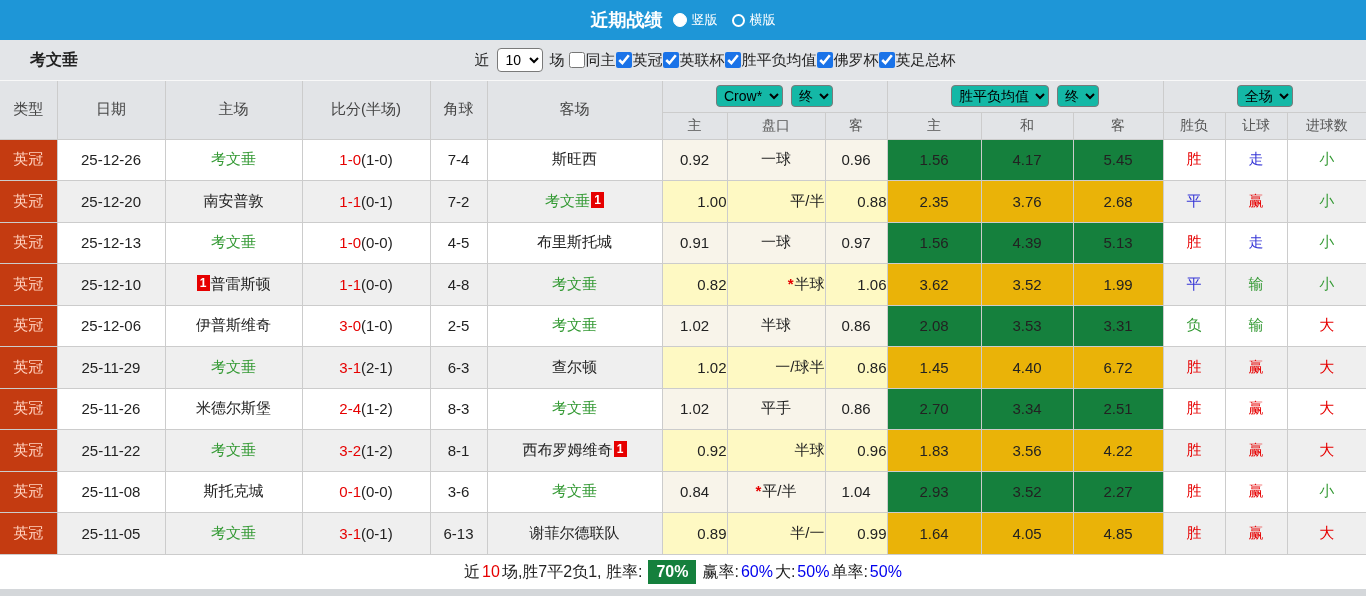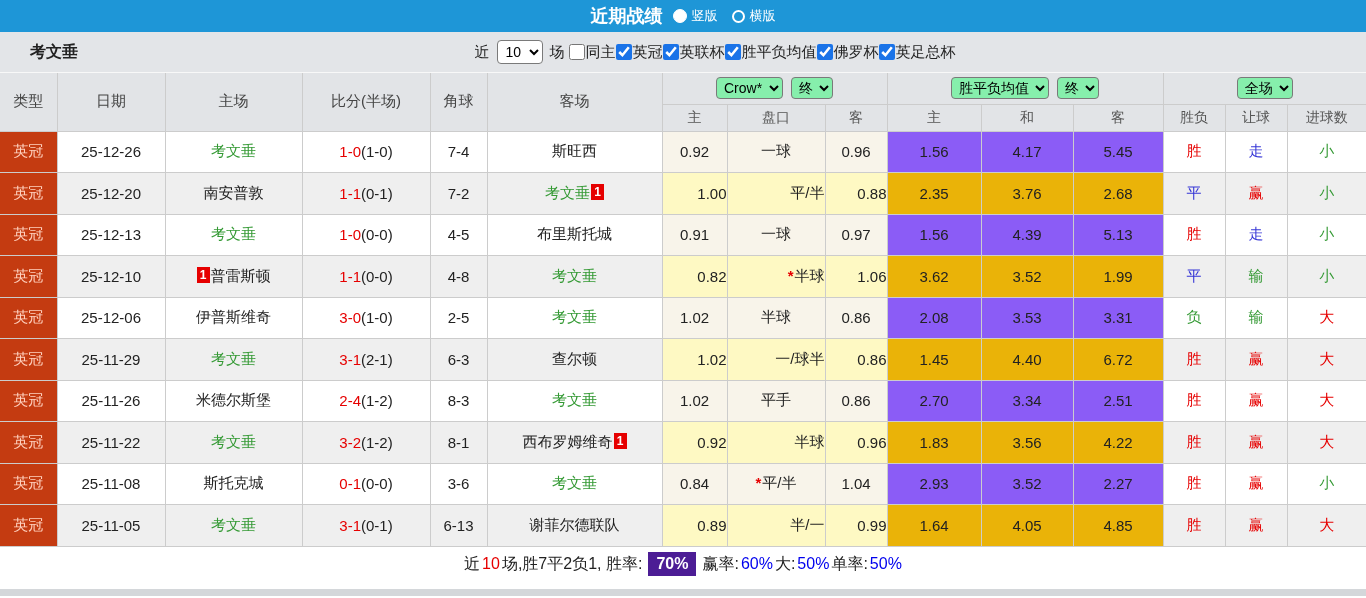--- a/index.html
+++ b/index.html
@@ -1,21 +1,21 @@
 <!DOCTYPE html>
 <html><head>
 <meta charset="utf-8">
 <style>
   * { margin:0; padding:0; box-sizing:border-box; }
   html,body { background:#fff; }
   body { font-family:"Liberation Sans","DejaVu Sans",sans-serif; width:1366px; }
   .page { width:1366px; height:598px; position:relative; overflow:hidden; background:#fff; }
 
   
-  .topbar { height:32px; background:#1e96d7; display:flex; align-items:center; justify-content:center; gap:10px; color:#fff; }
+  .topbar { height:40px; background:#1e96d7; display:flex; align-items:center; justify-content:center; gap:10px; color:#fff; }
   .topbar .title { font-size:18px; font-weight:bold; }
   .radio-group { display:flex; align-items:center; gap:14px; }
   .radio-item { display:flex; align-items:center; gap:5px; cursor:pointer; font-size:13px; }
   .rdot { width:13px; height:13px; border:2px solid #fff; border-radius:50%; background:transparent; display:inline-block; }
   .rdot.sel { background:#fff; width:14px; height:14px; border-width:1px; }
 
   
   .filterbar { height:41px; background:#e3e5e8; display:flex; align-items:center; position:relative; border-bottom:1px solid #f8f8f8; }
   .team-name { position:absolute; left:30px; font-size:16px; font-weight:bold; color:#222; }
   .filter-center { margin:0 auto; transform:translateX(32px); display:flex; align-items:center; gap:4px; font-size:15px; color:#222; }
@@ -24,43 +24,43 @@
   label.cb input { width:16px; height:16px; accent-color:#1a73e8; margin-right:1px; cursor:pointer; }
 
   
   table.results { width:1366px; border-collapse:collapse; table-layout:fixed; font-size:15px; }
   th, td { border-right:1px solid #ccc; border-bottom:1px solid #ccc; text-align:center; overflow:hidden; white-space:nowrap; }
   th:last-child, td:last-child { border-right:none; }
   thead th { background:#e2e4e7; font-weight:normal; color:#444; }
   thead tr.h1 th { height:31px; font-size:15px; }
   thead tr.h2 th { height:27px; font-size:14px; color:#555; }
   thead tr.h1 th.grp { border-bottom:1px solid #ccc; }
-  thead select { font-size:14px; padding:1px 3px; border:1px solid #7a7a7a; border-radius:4px; background:#86efac; margin:0 4px; }
+  thead select { font-size:14px; padding:1px 3px; border:1px solid #7a7a7a; border-radius:4px; background:#14b8a6; margin:0 4px; }
   tbody tr { height:41.5px; background:#fff; }
   tbody tr.alt { background:#efefef; }
   td.c-type { background:#c43b11; color:#ffd1bf; }
   td.c-ah { background:#f8f4ea; }
   tbody tr.alt td.c-ah { background:#fef9c3;text-align:right; }
-  td.c-eu { background:#8b5cf6; }
+  td.c-eu { background:#15803d; }
   tbody tr.alt td.c-eu { background:#eab308; }
   td { color:#222; }
   .t-green { color:#339933; }
   .t-red { color:#e60000; }
   .t-blue { color:#3434d6; }
   .ft { color:#e60000; }
   .half { color:#222; }
   .star { color:#e60000; font-weight:bold; margin-right:1px; }
   .badge { display:inline-block; background:#e60000; color:#fff; font-size:12px; font-weight:bold; min-width:13px; height:16px; line-height:16px; padding:0 1px; text-align:center; vertical-align:2px; margin-left:1px; }
   .badge.before { margin-left:0; margin-right:1px; }
 
   
   .summary { height:35px; display:flex; align-items:center; justify-content:center; font-size:16px; color:#222; gap:2px; }
   .seg-red { color:#e60000; }
   .seg-blue { color:#0000ee; }
-  .seg-badge { background:#4c1d95; color:#fff; font-weight:bold; padding:3px 8px; margin:16px 4px; }
+  .seg-badge { background:#15803d; color:#fff; font-weight:bold; padding:3px 8px; margin:16px 4px; }
   .bottomstrip { position:absolute; left:0; bottom:2px; width:100%; height:7px; background:#d4d7da; }
 </style>
 </head>
 <body>
 
 <div class="page">
 
   <div class="topbar">
     <span class="title">近期战绩</span>
     <span class="radio-group">

